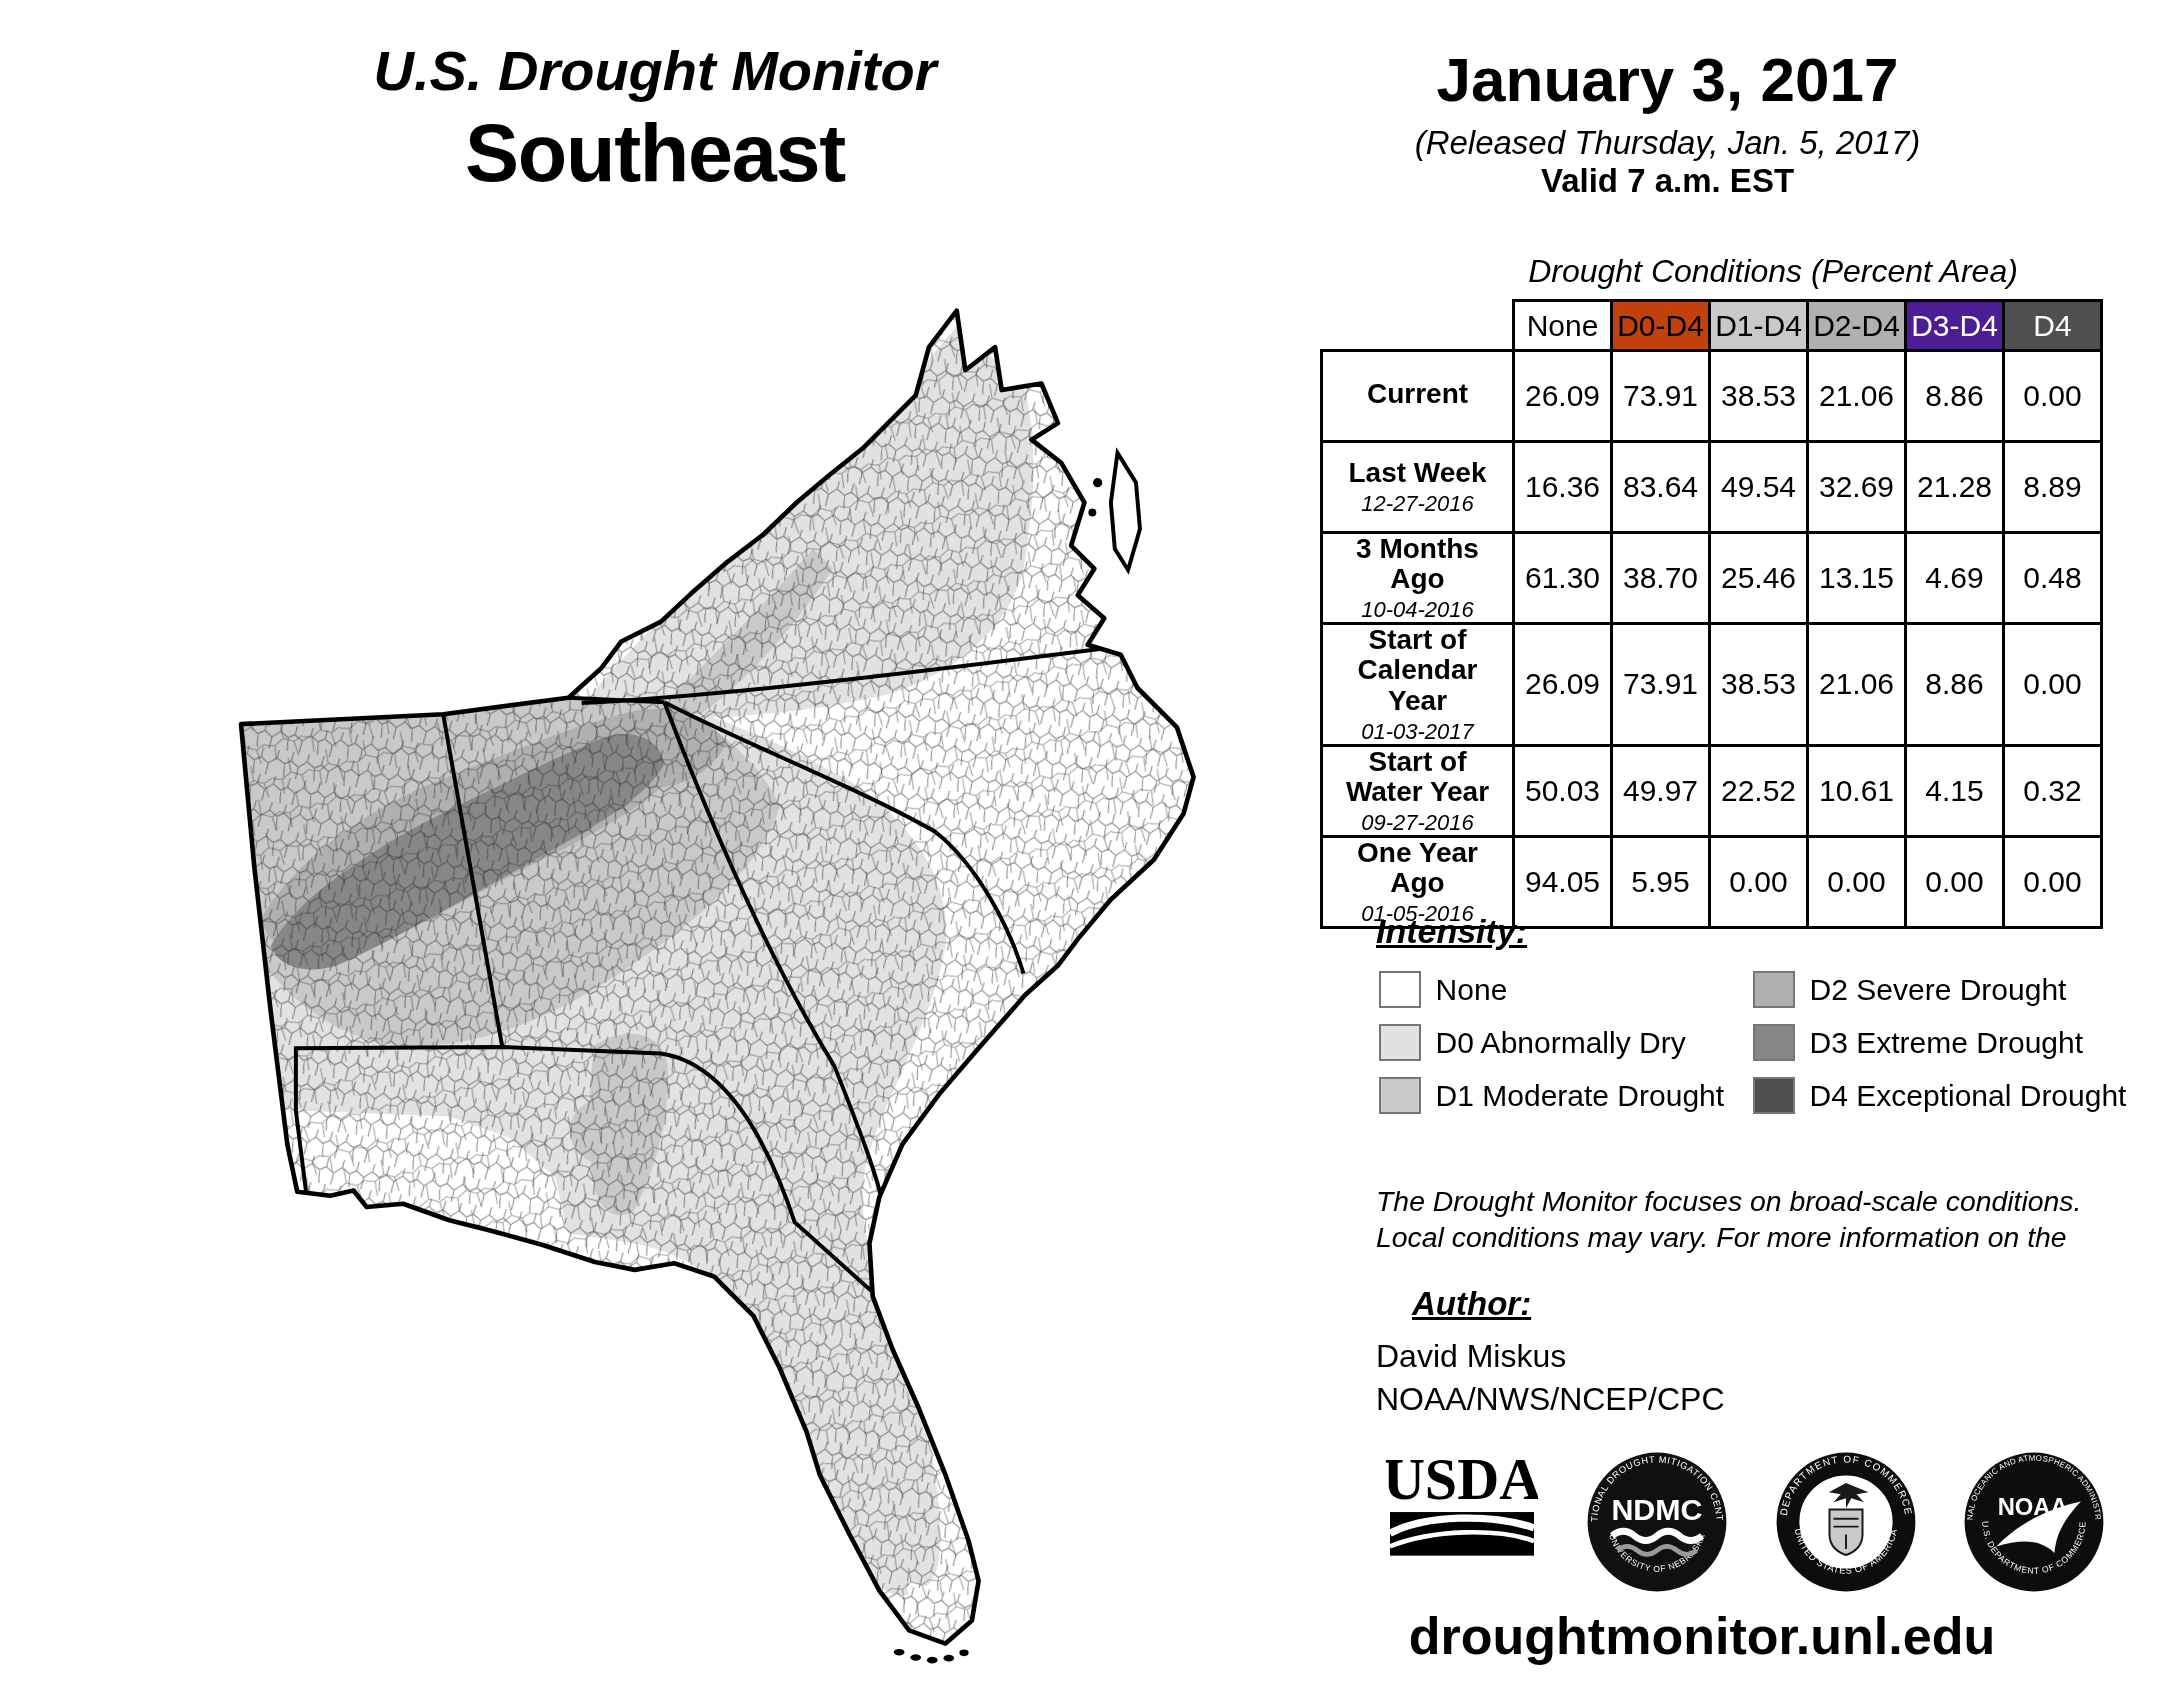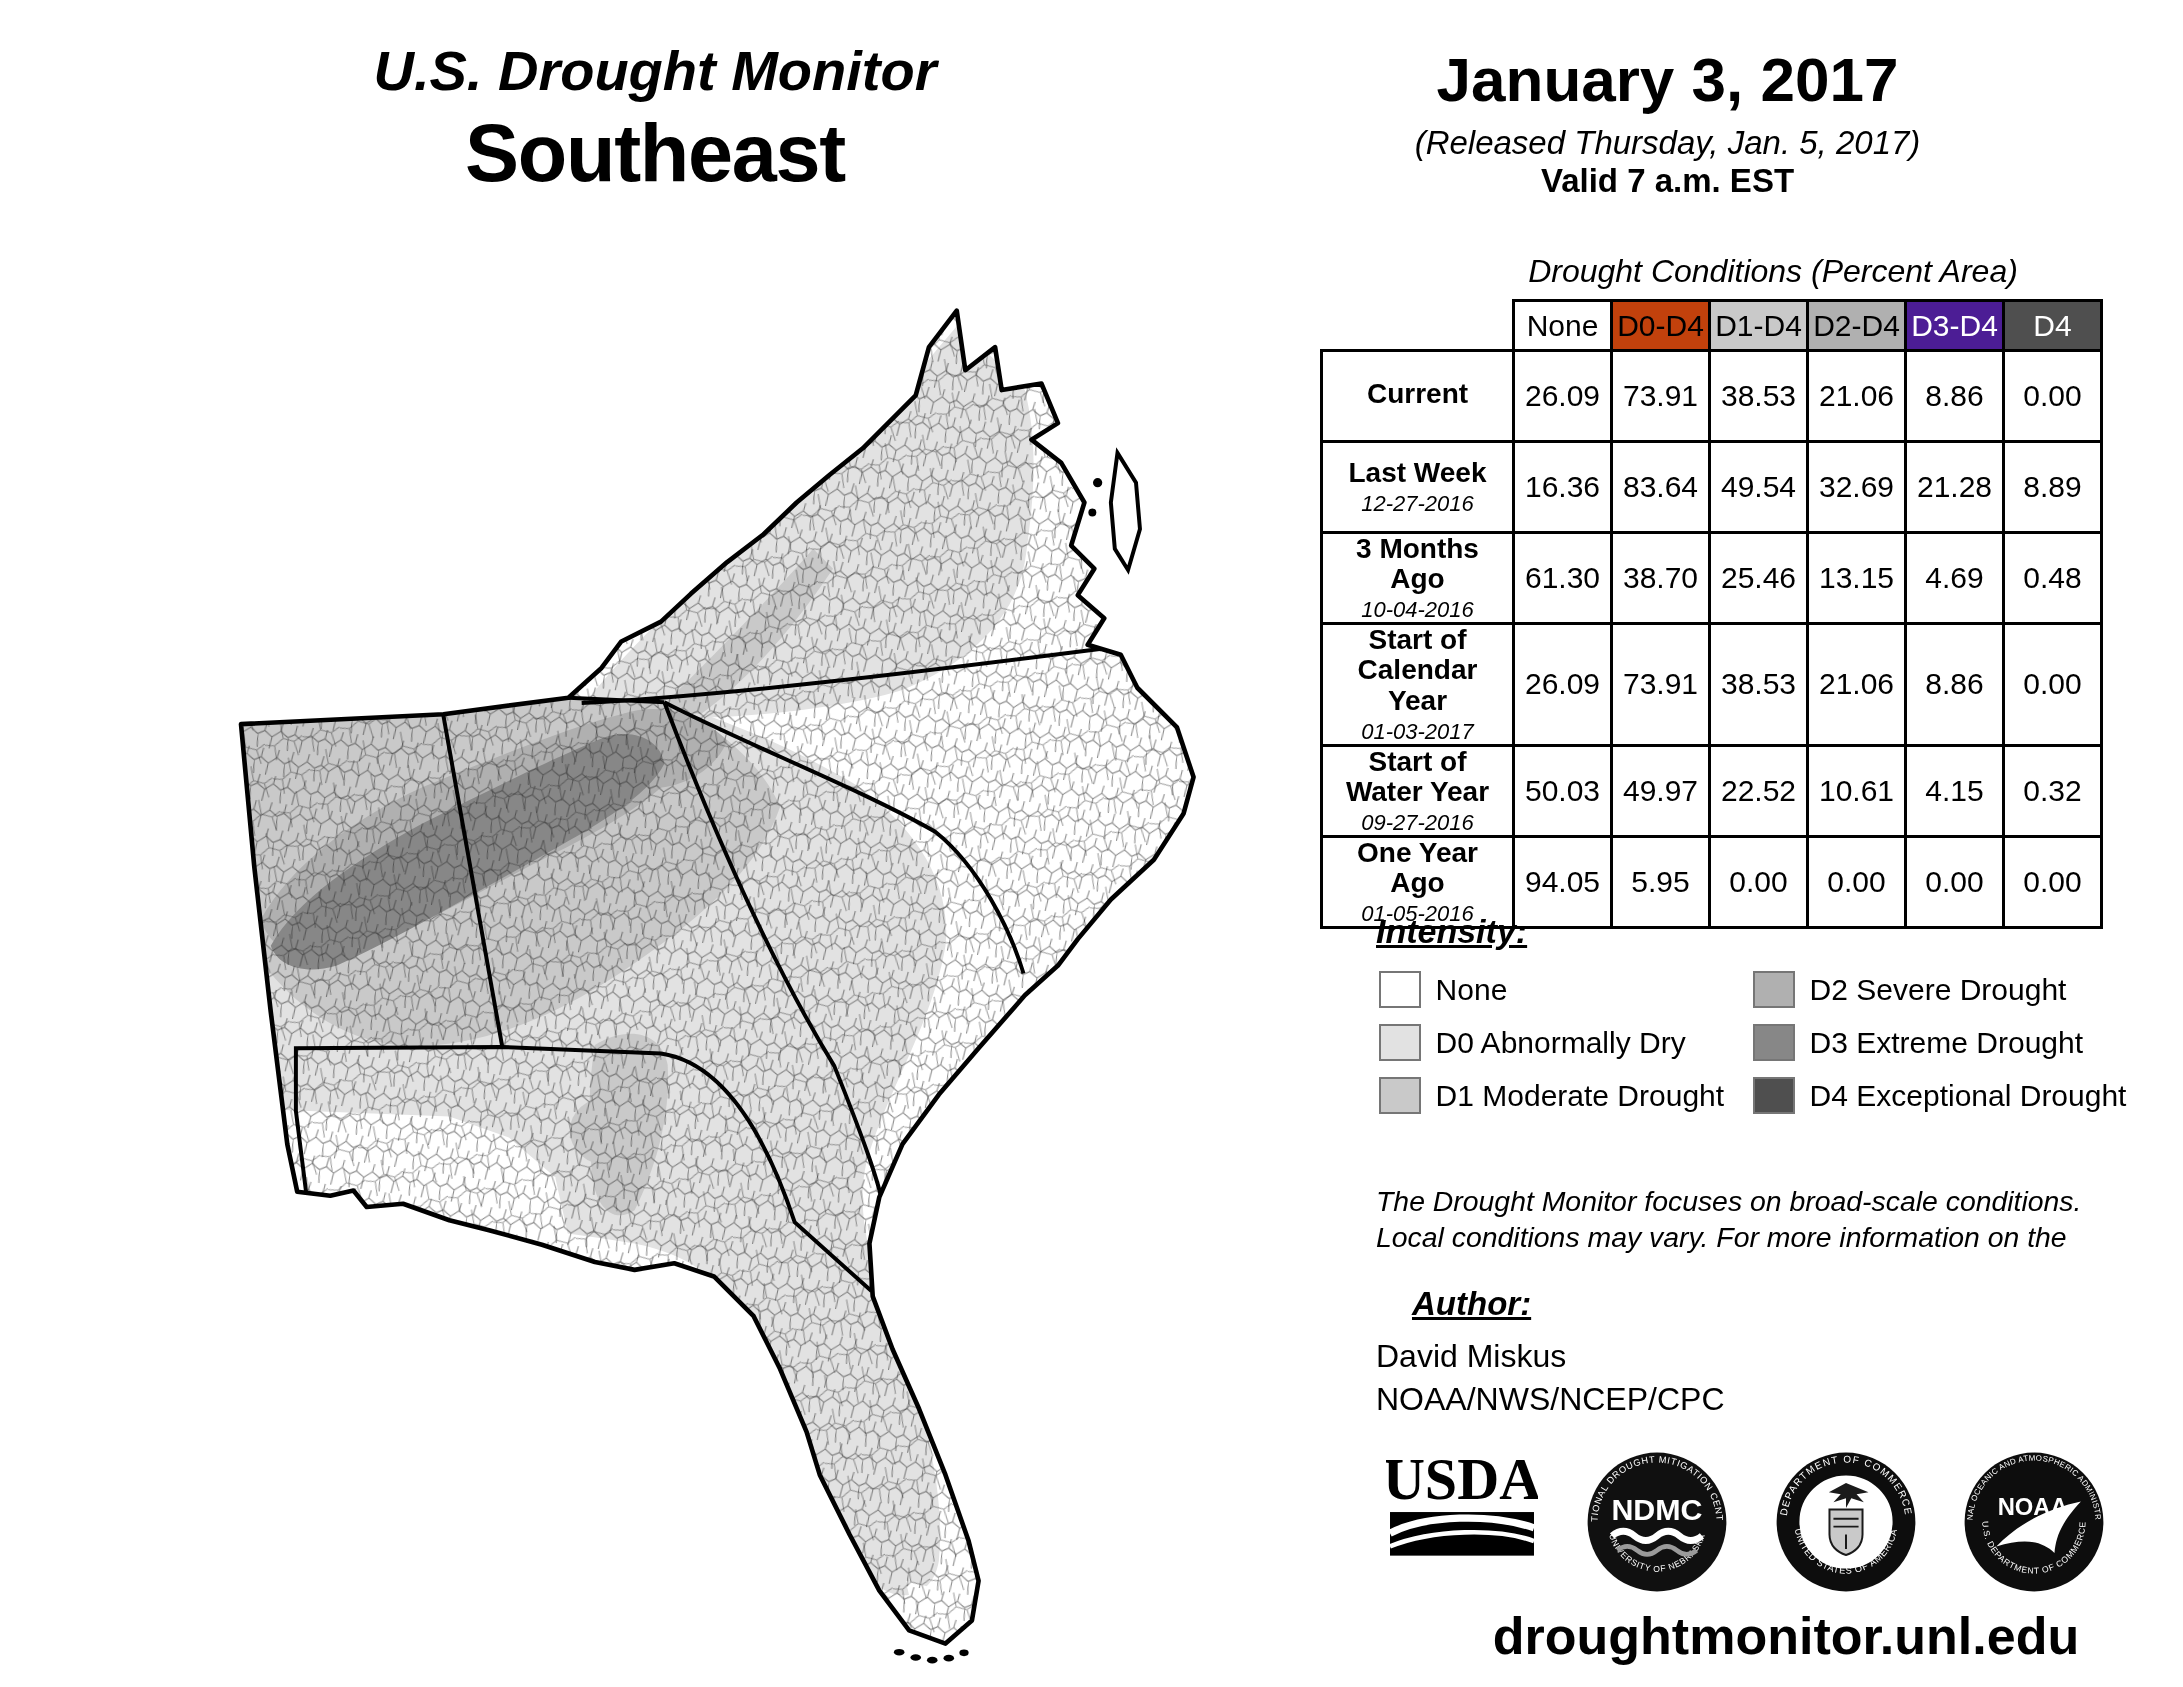--- a/index.html
+++ b/index.html
@@ -48,21 +48,21 @@
   #author-heading{left:1376px;top:1285px;font-size:33px;font-weight:bold;font-style:italic;text-decoration:underline;margin-left:36px;}
   #author-name{left:1376px;top:1338px;font-size:32px;}
   #author-org{left:1376px;top:1381px;font-size:32px;}
 
   
   .logo{position:absolute;top:1446px;}
   #logo-usda{left:1386px;}
   #logo-ndmc{left:1581px;}
   #logo-doc{left:1770px;}
   #logo-noaa{left:1958px;}
-  #footer-url{left:1442px;top:1606px;width:688px;text-align:center;font-size:52px;font-weight:bold;}
+  #footer-url{left:1358px;top:1606px;width:688px;text-align:center;font-size:52px;font-weight:bold;}
 
   
   #map{left:198px;top:284px;}
 </style>
 </head>
 <body>
 
 <div class="abs" id="title-block">
   <div id="title-line1">U.S. Drought Monitor</div>
   <div id="title-line2">Southeast</div>

